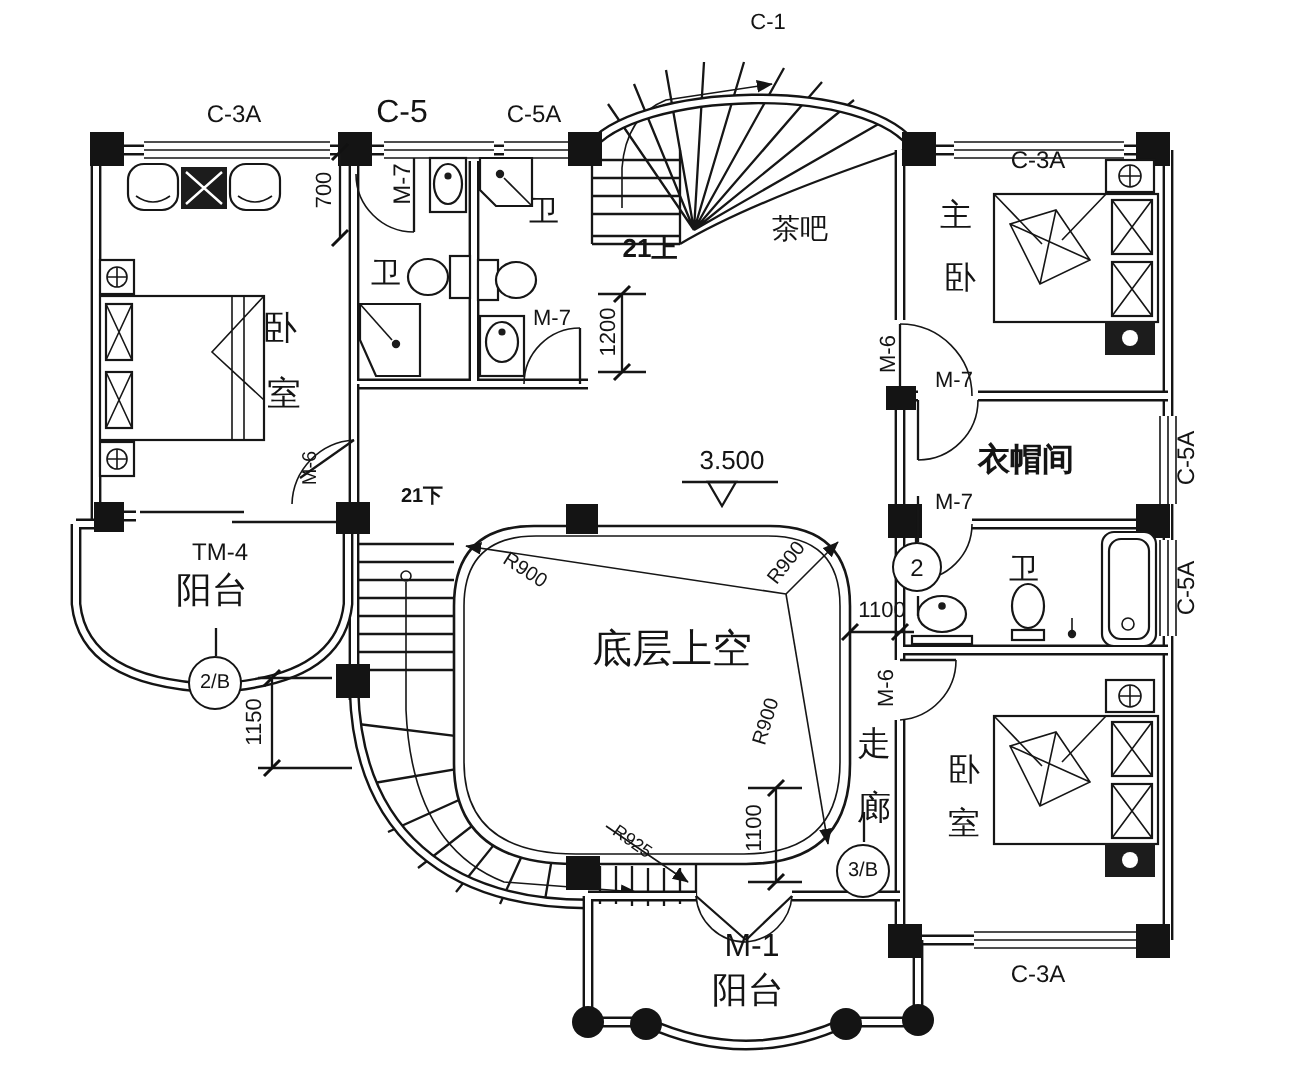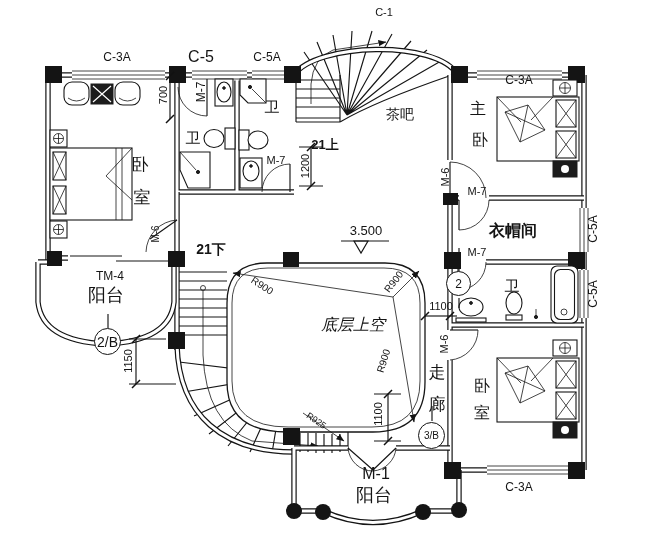--- a/index.html
+++ b/index.html
@@ -292,54 +292,54 @@
       <span class="plabel" style="left: 267px; top: 57px; font-size: 12px; transform: translate(-50%, -50%) rotate(0deg);">C-5A</span>
       <span class="plabel" style="left: 384px; top: 12px; font-size: 11px; transform: translate(-50%, -50%) rotate(0deg);">C-1</span>
       <span class="plabel" style="left: 519px; top: 80px; font-size: 12px; transform: translate(-50%, -50%) rotate(0deg);">C-3A</span>
       <span class="plabel" style="left: 201px; top: 92px; font-size: 12px; transform: translate(-50%, -50%) rotate(-90deg);">M-7</span>
       <span class="plabel" style="left: 163px; top: 95px; font-size: 11px; transform: translate(-50%, -50%) rotate(-90deg);">700</span>
       <span class="plabel" style="left: 193px; top: 137px; font-size: 15px; transform: translate(-50%, -50%) rotate(0deg);">卫</span>
       <span class="plabel" style="left: 272px; top: 106px; font-size: 15px; transform: translate(-50%, -50%) rotate(0deg);">卫</span>
       <span class="plabel" style="left: 276px; top: 160px; font-size: 11px; transform: translate(-50%, -50%) rotate(0deg);">M-7</span>
       <span class="plabel" style="left: 140px; top: 164px; font-size: 17px; transform: translate(-50%, -50%) rotate(0deg);">卧</span>
       <span class="plabel" style="left: 142px; top: 197px; font-size: 17px; transform: translate(-50%, -50%) rotate(0deg);">室</span>
-      <span class="plabel" style="left: 325px; top: 144px; font-size: 13px; font-weight: bold; transform: translate(-50%, -50%) rotate(0deg);">21上</span>
+      <span class="plabel" style="left: 325px; top: 124px; font-size: 13px; font-weight: bold; transform: translate(-50%, -50%) rotate(0deg);">21上</span>
       <span class="plabel" style="left: 305px; top: 166px; font-size: 11px; transform: translate(-50%, -50%) rotate(-90deg);">1200</span>
       <span class="plabel" style="left: 400px; top: 114px; font-size: 14px; transform: translate(-50%, -50%) rotate(0deg);">茶吧</span>
       <span class="plabel" style="left: 478px; top: 109px; font-size: 16px; transform: translate(-50%, -50%) rotate(0deg);">主</span>
       <span class="plabel" style="left: 480px; top: 140px; font-size: 16px; transform: translate(-50%, -50%) rotate(0deg);">卧</span>
       <span class="plabel" style="left: 445px; top: 177px; font-size: 11px; transform: translate(-50%, -50%) rotate(-90deg);">M-6</span>
       <span class="plabel" style="left: 477px; top: 191px; font-size: 11px; transform: translate(-50%, -50%) rotate(0deg);">M-7</span>
       <span class="plabel" style="left: 513px; top: 231px; font-size: 16px; transform: translate(-50%, -50%) rotate(0deg); font-weight: bold;">衣帽间</span>
       <span class="plabel" style="left: 477px; top: 252px; font-size: 11px; transform: translate(-50%, -50%) rotate(0deg);">M-7</span>
       <span class="plabel" style="left: 512px; top: 285px; font-size: 15px; transform: translate(-50%, -50%) rotate(0deg);">卫</span>
       <span class="plabel" style="left: 593px; top: 229px; font-size: 12px; transform: translate(-50%, -50%) rotate(-90deg);">C-5A</span>
       <span class="plabel" style="left: 593px; top: 294px; font-size: 12px; transform: translate(-50%, -50%) rotate(-90deg);">C-5A</span>
       <span class="plabel" style="left: 110px; top: 276px; font-size: 12px; transform: translate(-50%, -50%) rotate(0deg);">TM-4</span>
       <span class="plabel" style="left: 106px; top: 295px; font-size: 18px; transform: translate(-50%, -50%) rotate(0deg);">阳台</span>
       <span class="plabel" style="left: 128px; top: 361px; font-size: 11px; transform: translate(-50%, -50%) rotate(-90deg);">1150</span>
-      <span class="plabel" style="left: 211px; top: 249px; font-size: 14px; font-weight: bold; transform: translate(-50%, -50%) rotate(0deg); text-align: right;">21下</span>
+      <span class="plabel" style="left: 211px; top: 249px; font-size: 10px; font-weight: bold; transform: translate(-50%, -50%) rotate(0deg); text-align: right;">21下</span>
       <span class="plabel" style="left: 156px; top: 234px; font-size: 10px; transform: translate(-50%, -50%) rotate(-90deg);">M-6</span>
-      <span class="plabel" style="left: 353px; top: 325px; font-size: 16px; transform: translate(-50%, -50%) rotate(0deg); font-style: italic;">底层上空</span>
+      <span class="plabel" style="left: 336px; top: 325px; font-size: 20px; transform: translate(-50%, -50%) rotate(0deg);">底层上空</span>
       <span class="plabel" style="left: 366px; top: 230px; font-size: 13px; transform: translate(-50%, -50%) rotate(0deg);">3.500</span>
       <span class="plabel" style="left: 262px; top: 286px; font-size: 10px; transform: translate(-50%, -50%) rotate(33deg);">R900</span>
       <span class="plabel" style="left: 394px; top: 282px; font-size: 10px; transform: translate(-50%, -50%) rotate(-52deg);">R900</span>
       <span class="plabel" style="left: 384px; top: 361px; font-size: 10px; transform: translate(-50%, -50%) rotate(-73deg);">R900</span>
       <span class="plabel" style="left: 441px; top: 306px; font-size: 11px; transform: translate(-50%, -50%) rotate(0deg);">1100</span>
       <span class="plabel" style="left: 444px; top: 344px; font-size: 11px; transform: translate(-50%, -50%) rotate(-90deg);">M-6</span>
       <span class="plabel" style="left: 437px; top: 372px; font-size: 17px; transform: translate(-50%, -50%) rotate(0deg);">走</span>
       <span class="plabel" style="left: 437px; top: 404px; font-size: 17px; transform: translate(-50%, -50%) rotate(0deg);">廊</span>
       <span class="plabel" style="left: 482px; top: 386px; font-size: 16px; transform: translate(-50%, -50%) rotate(0deg);">卧</span>
       <span class="plabel" style="left: 482px; top: 413px; font-size: 16px; transform: translate(-50%, -50%) rotate(0deg);">室</span>
       <span class="plabel" style="left: 378px; top: 414px; font-size: 11px; transform: translate(-50%, -50%) rotate(-90deg);">1100</span>
       <span class="plabel" style="left: 316px; top: 421px; font-size: 9px; transform: translate(-50%, -50%) rotate(35deg);">R925</span>
       <span class="plabel" style="left: 376px; top: 474px; font-size: 16px; transform: translate(-50%, -50%) rotate(0deg);">M-1</span>
       <span class="plabel" style="left: 374px; top: 495px; font-size: 18px; transform: translate(-50%, -50%) rotate(0deg);">阳台</span>
       <span class="plabel" style="left: 519px; top: 487px; font-size: 12px; transform: translate(-50%, -50%) rotate(0deg);">C-3A</span>
-      <div class="bubble" style="left: 94px; top: 328px; width: 25px; height: 25px; font-size: 14px;">
+      <div class="bubble" style="left: 94px; top: 328px; width: 25px; height: 25px; font-size: 10px;">
         <span>2/B</span>
       </div>
       <div class="bubble" style="left: 418px; top: 422px; width: 25px; height: 25px; font-size: 10px;">
         <span>3/B</span>
       </div>
       <div class="bubble" style="left: 446px; top: 271px; width: 23px; height: 23px; font-size: 12px;">
         <span>2</span>
       </div>
     </div>
 </div>

